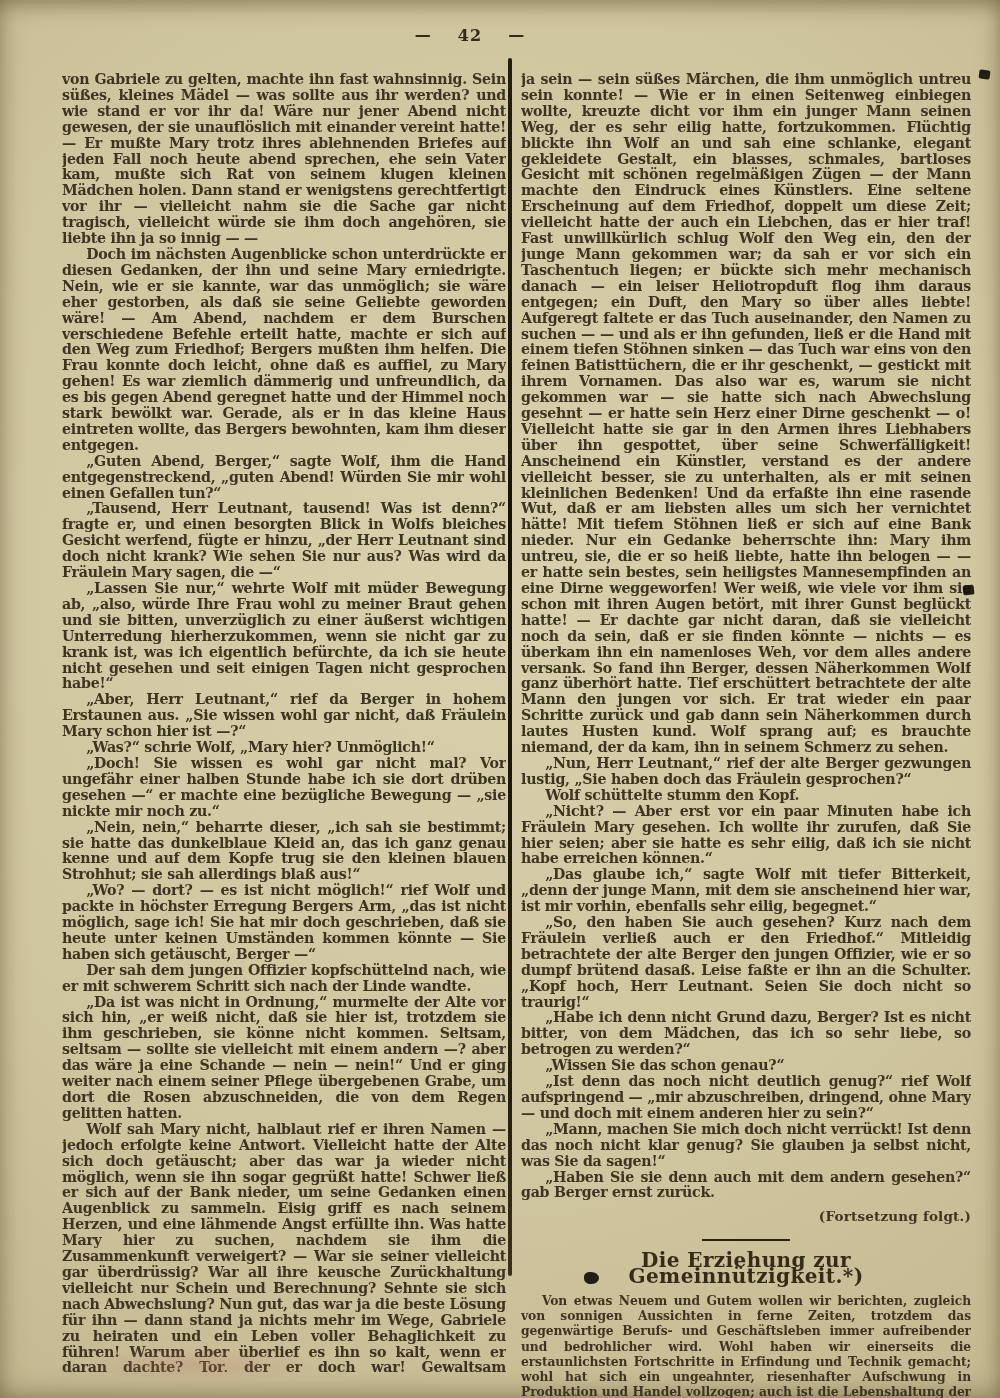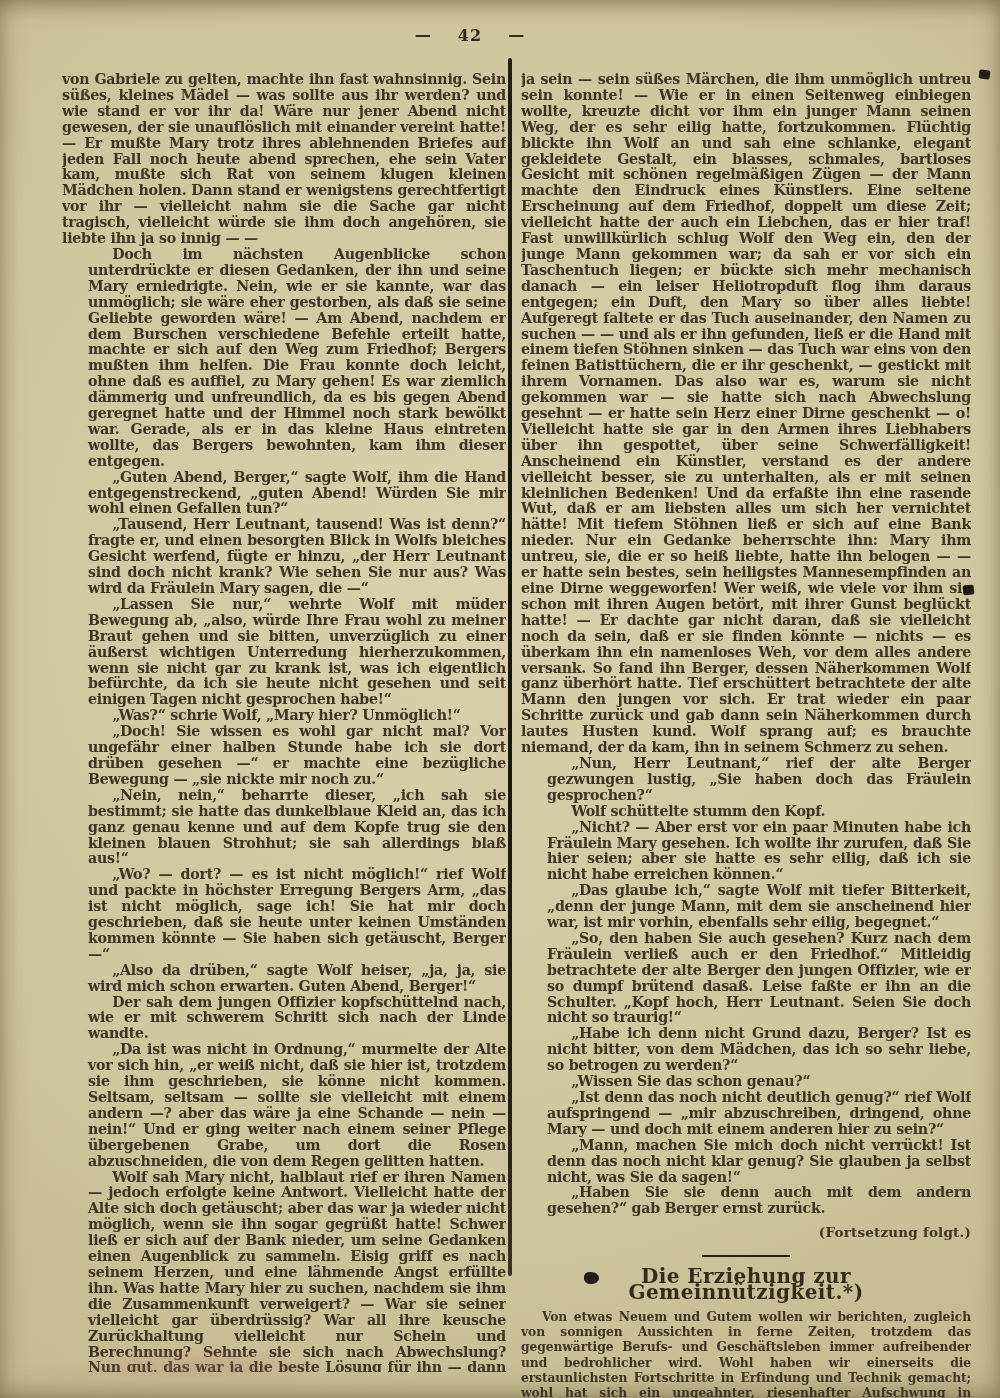--- a/index.html
+++ b/index.html
@@ -25,21 +25,21 @@
   .header .num{margin:0 26px;}
   .col{
     position:absolute;top:72px;
     text-align:justify;
     font-size:14.2px;line-height:15.9px;
     font-weight:bold;letter-spacing:-.25px;
     color:#3e3422;
     overflow:hidden;
   }
   .col p{margin:0;padding:0;}
-  .col p.ind{text-indent:1.7em;margin-left:26px;}
+  .col p.ind{text-indent:1.7em;}
   .col-left{left:62px;width:444px;height:1300px;}
   .col-right{left:521px;width:450px;height:1330px;}
   .divider{
     position:absolute;left:508px;top:58px;width:4px;height:1218px;
     background:linear-gradient(#241e12,#171208 40%,#241e12 85%,#3a3020);
     border-radius:2px;
   }
   .continuation{
     text-align:right;font-size:13.5px;margin-top:8px !important;
     letter-spacing:.2px;
@@ -77,25 +77,25 @@
   </div>
 
   <div class="divider"></div>
 
   <div class="col col-left">
     <p>von Gabriele zu gelten, machte ihn fast wahnsinnig. Sein süßes, kleines Mädel — was sollte aus ihr werden? und wie stand er vor ihr da! Wäre nur jener Abend nicht gewesen, der sie unauflöslich mit einander vereint hatte! — Er mußte Mary trotz ihres ablehnenden Briefes auf jeden Fall noch heute abend sprechen, ehe sein Vater kam, mußte sich Rat von seinem klugen kleinen Mädchen holen. Dann stand er wenigstens gerechtfertigt vor ihr — vielleicht nahm sie die Sache gar nicht tragisch, vielleicht würde sie ihm doch angehören, sie liebte ihn ja so innig — —</p>
     <p class="ind">Doch im nächsten Augenblicke schon unterdrückte er diesen Gedanken, der ihn und seine Mary erniedrigte. Nein, wie er sie kannte, war das unmöglich; sie wäre eher gestorben, als daß sie seine Geliebte geworden wäre! — Am Abend, nachdem er dem Burschen verschiedene Befehle erteilt hatte, machte er sich auf den Weg zum Friedhof; Bergers mußten ihm helfen. Die Frau konnte doch leicht, ohne daß es auffiel, zu Mary gehen! Es war ziemlich dämmerig und unfreundlich, da es bis gegen Abend geregnet hatte und der Himmel noch stark bewölkt war. Gerade, als er in das kleine Haus eintreten wollte, das Bergers bewohnten, kam ihm dieser entgegen.</p>
     <p class="ind">„Guten Abend, Berger,“ sagte Wolf, ihm die Hand entgegenstreckend, „guten Abend! Würden Sie mir wohl einen Gefallen tun?“</p>
     <p class="ind">„Tausend, Herr Leutnant, tausend! Was ist denn?“ fragte er, und einen besorgten Blick in Wolfs bleiches Gesicht werfend, fügte er hinzu, „der Herr Leutnant sind doch nicht krank? Wie sehen Sie nur aus? Was wird da Fräulein Mary sagen, die —“</p>
     <p class="ind">„Lassen Sie nur,“ wehrte Wolf mit müder Bewegung ab, „also, würde Ihre Frau wohl zu meiner Braut gehen und sie bitten, unverzüglich zu einer äußerst wichtigen Unterredung hierherzukommen, wenn sie nicht gar zu krank ist, was ich eigentlich befürchte, da ich sie heute nicht gesehen und seit einigen Tagen nicht gesprochen habe!“</p>
+    <p class="ind">„Aber, Herr Leutnant,“ rief da Berger in hohem Erstaunen aus. „Sie wissen wohl gar nicht, daß Fräulein Mary schon hier ist —?“</p>
     <p class="ind">„Was?“ schrie Wolf, „Mary hier? Unmöglich!“</p>
     <p class="ind">„Doch! Sie wissen es wohl gar nicht mal? Vor ungefähr einer halben Stunde habe ich sie dort drüben gesehen —“ er machte eine bezügliche Bewegung — „sie nickte mir noch zu.“</p>
     <p class="ind">„Nein, nein,“ beharrte dieser, „ich sah sie bestimmt; sie hatte das dunkelblaue Kleid an, das ich ganz genau kenne und auf dem Kopfe trug sie den kleinen blauen Strohhut; sie sah allerdings blaß aus!“</p>
     <p class="ind">„Wo? — dort? — es ist nicht möglich!“ rief Wolf und packte in höchster Erregung Bergers Arm, „das ist nicht möglich, sage ich! Sie hat mir doch geschrieben, daß sie heute unter keinen Umständen kommen könnte — Sie haben sich getäuscht, Berger —“</p>
-    <p class="ind">„Also da drüben,“ sagte Wolf heiser, „ja, ja, sie wird mich schon erwarten. Guten Abend, Berger!“</p>
     <p class="ind">Der sah dem jungen Offizier kopfschüttelnd nach, wie er mit schwerem Schritt sich nach der Linde wandte.</p>
     <p class="ind">„Da ist was nicht in Ordnung,“ murmelte der Alte vor sich hin, „er weiß nicht, daß sie hier ist, trotzdem sie ihm geschrieben, sie könne nicht kommen. Seltsam, seltsam — sollte sie vielleicht mit einem andern —? aber das wäre ja eine Schande — nein — nein!“ Und er ging weiter nach einem seiner Pflege übergebenen Grabe, um dort die Rosen abzuschneiden, die von dem Regen gelitten hatten.</p>
     <p class="ind">Wolf sah Mary nicht, halblaut rief er ihren Namen — jedoch erfolgte keine Antwort. Vielleicht hatte der Alte sich doch getäuscht; aber das war ja wieder nicht möglich, wenn sie ihn sogar gegrüßt hatte! Schwer ließ er sich auf der Bank nieder, um seine Gedanken einen Augenblick zu sammeln. Eisig griff es nach seinem Herzen, und eine lähmende Angst erfüllte ihn. Was hatte Mary hier zu suchen, nachdem sie ihm die Zusammenkunft verweigert? — War sie seiner vielleicht gar überdrüssig? War all ihre keusche Zurückhaltung vielleicht nur Schein und Berechnung? Sehnte sie sich nach Abwechslung? Nun gut, das war ja die beste Lösung für ihn — dann stand ja nichts mehr im Wege, Gabriele zu heiraten und ein Leben voller Behaglichkeit zu führen! Warum aber überlief es ihn so kalt, wenn er daran dachte? Tor, der er doch war! Gewaltsam schüttelte er die Gedanken von sich und sprang auf. Das war ja alles Unsinn — Hirngespinste, womit er sich quälte — Mary war</p>
   </div>
 
   <div class="col col-right">
     <p>ja sein — sein süßes Märchen, die ihm unmöglich untreu sein konnte! — Wie er in einen Seitenweg einbiegen wollte, kreuzte dicht vor ihm ein junger Mann seinen Weg, der es sehr eilig hatte, fortzukommen. Flüchtig blickte ihn Wolf an und sah eine schlanke, elegant gekleidete Gestalt, ein blasses, schmales, bartloses Gesicht mit schönen regelmäßigen Zügen — der Mann machte den Eindruck eines Künstlers. Eine seltene Erscheinung auf dem Friedhof, doppelt um diese Zeit; vielleicht hatte der auch ein Liebchen, das er hier traf! Fast unwillkürlich schlug Wolf den Weg ein, den der junge Mann gekommen war; da sah er vor sich ein Taschentuch liegen; er bückte sich mehr mechanisch danach — ein leiser Heliotropduft flog ihm daraus entgegen; ein Duft, den Mary so über alles liebte! Aufgeregt faltete er das Tuch auseinander, den Namen zu suchen — — und als er ihn gefunden, ließ er die Hand mit einem tiefen Stöhnen sinken — das Tuch war eins von den feinen Batisttüchern, die er ihr geschenkt, — gestickt mit ihrem Vornamen. Das also war es, warum sie nicht gekommen war — sie hatte sich nach Abwechslung gesehnt — er hatte sein Herz einer Dirne geschenkt — o! Vielleicht hatte sie gar in den Armen ihres Liebhabers über ihn gespottet, über seine Schwerfälligkeit! Anscheinend ein Künstler, verstand es der andere vielleicht besser, sie zu unterhalten, als er mit seinen kleinlichen Bedenken! Und da erfaßte ihn eine rasende Wut, daß er am liebsten alles um sich her vernichtet hätte! Mit tiefem Stöhnen ließ er sich auf eine Bank nieder. Nur ein Gedanke beherrschte ihn: Mary ihm untreu, sie, die er so heiß liebte, hatte ihn belogen — — er hatte sein bestes, sein heiligstes Mannesempfinden an eine Dirne weggeworfen! Wer weiß, wie viele vor ihm sie schon mit ihren Augen betört, mit ihrer Gunst beglückt hatte! — Er dachte gar nicht daran, daß sie vielleicht noch da sein, daß er sie finden könnte — nichts — es überkam ihn ein namenloses Weh, vor dem alles andere versank. So fand ihn Berger, dessen Näherkommen Wolf ganz überhört hatte. Tief erschüttert betrachtete der alte Mann den jungen vor sich. Er trat wieder ein paar Schritte zurück und gab dann sein Näherkommen durch lautes Husten kund. Wolf sprang auf; es brauchte niemand, der da kam, ihn in seinem Schmerz zu sehen.</p>
     <p class="ind">„Nun, Herr Leutnant,“ rief der alte Berger gezwungen lustig, „Sie haben doch das Fräulein gesprochen?“</p>
     <p class="ind">Wolf schüttelte stumm den Kopf.</p>
     <p class="ind">„Nicht? — Aber erst vor ein paar Minuten habe ich Fräulein Mary gesehen. Ich wollte ihr zurufen, daß Sie hier seien; aber sie hatte es sehr eilig, daß ich sie nicht habe erreichen können.“</p>

